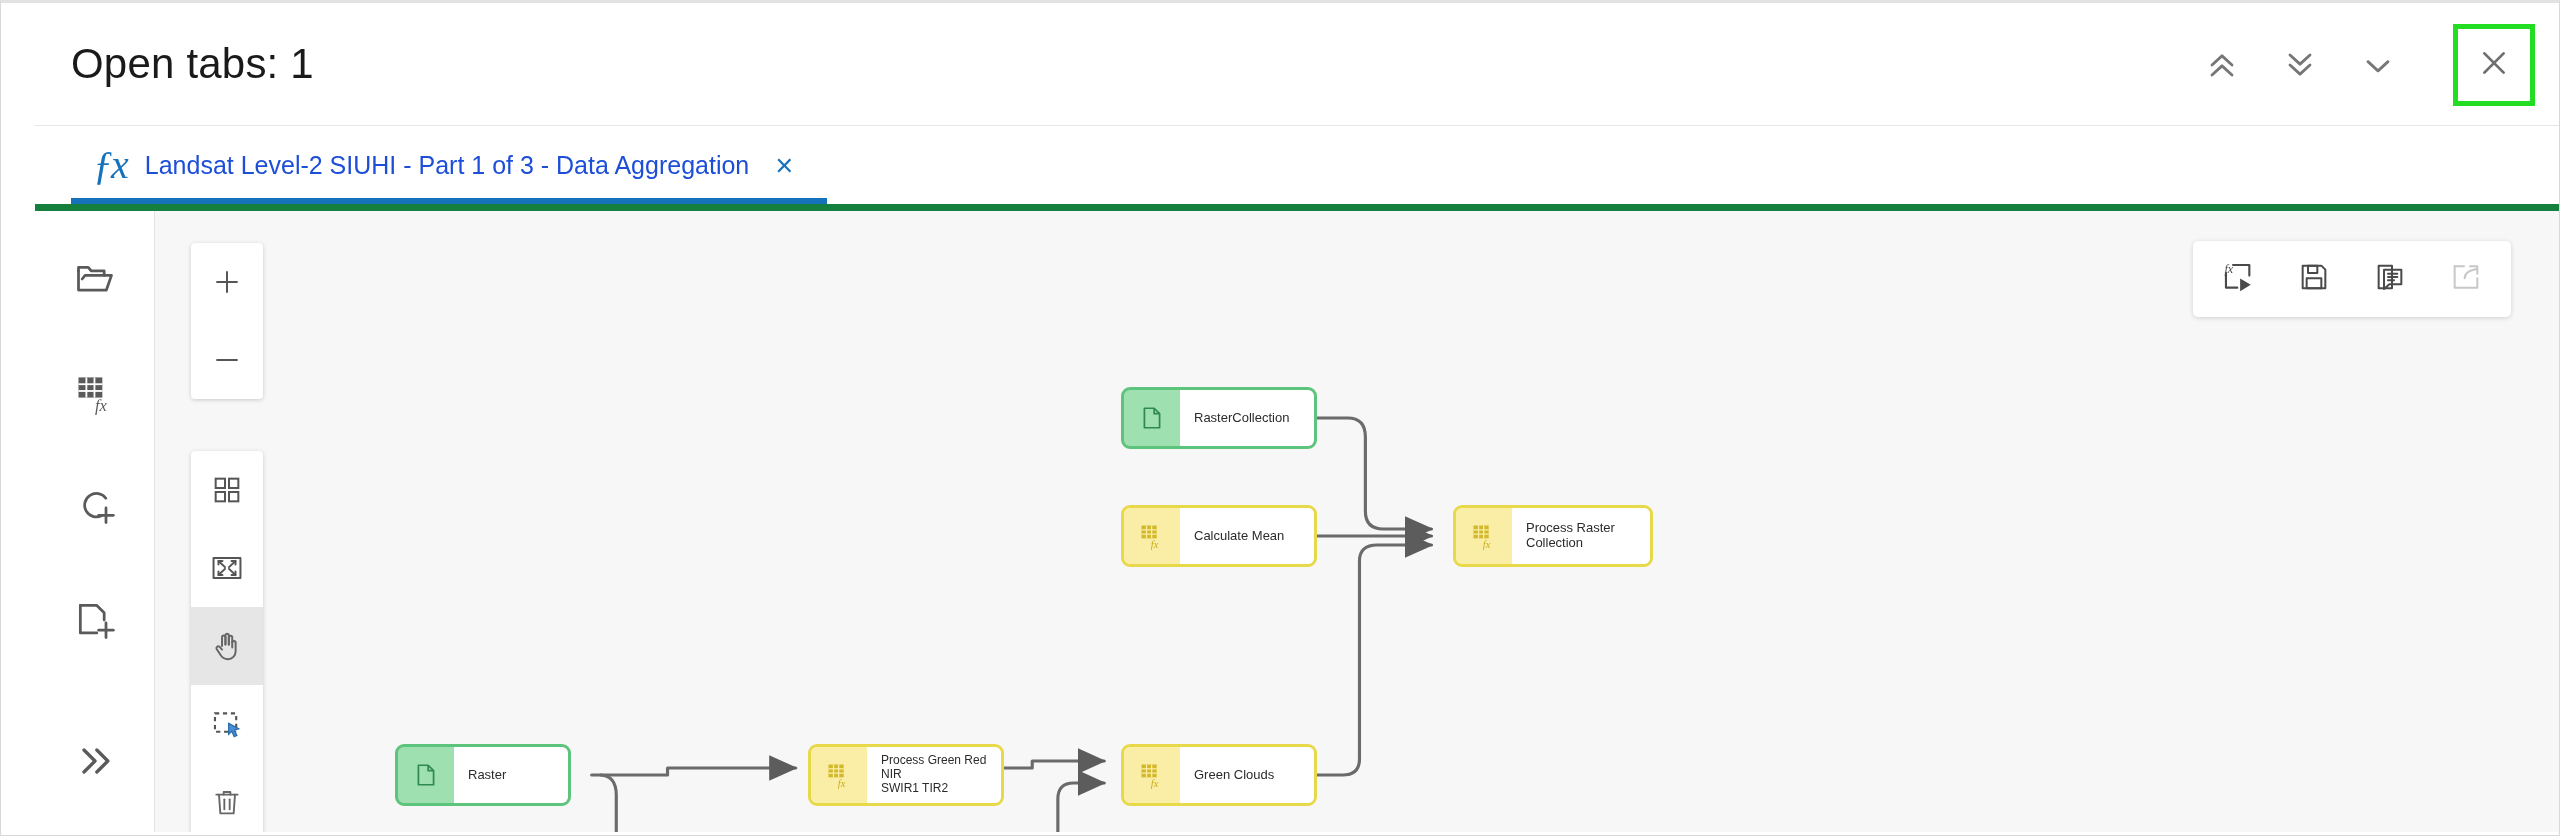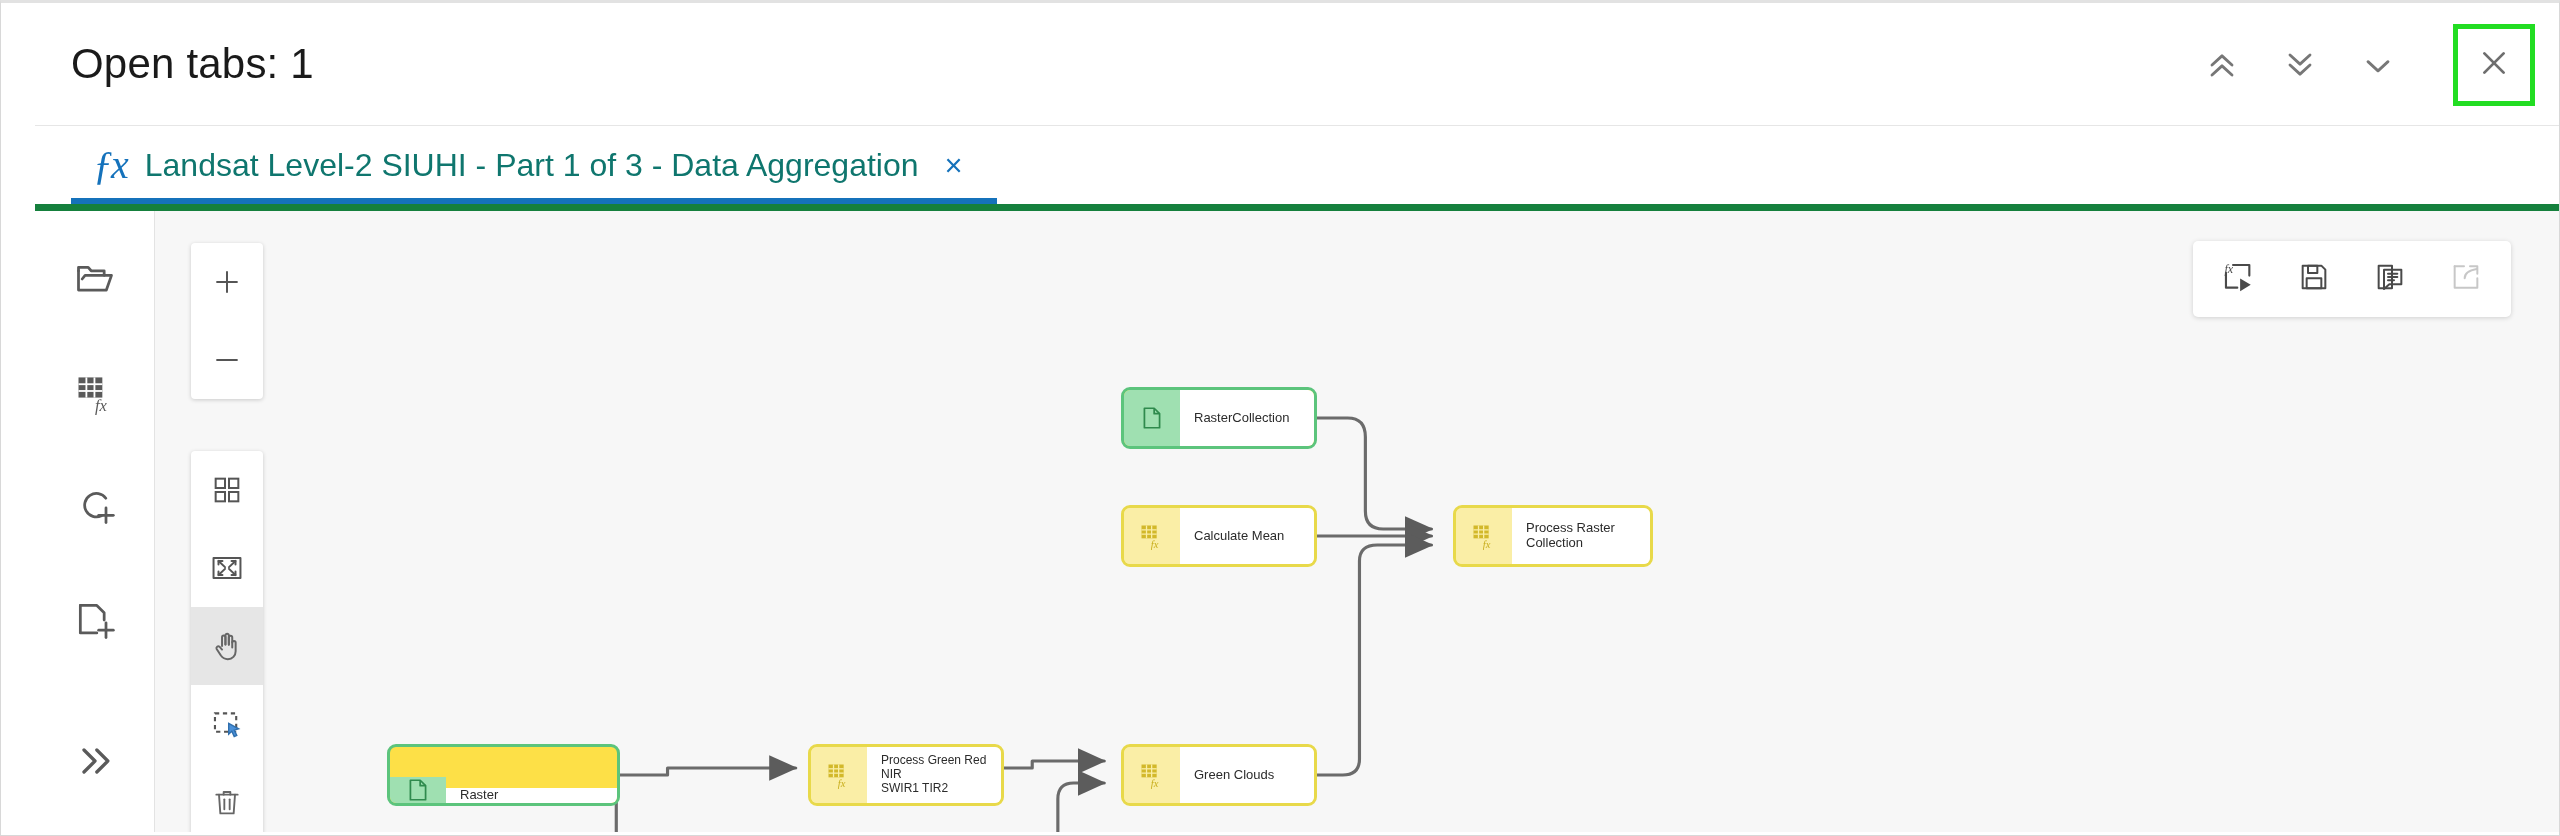--- a/index.html
+++ b/index.html
@@ -83,22 +83,22 @@
   }
   #tab-fx-icon {
     font-family: "Liberation Serif", serif;
     font-style: italic;
     font-size: 40px;
     color: #1572bb;
     line-height: 1;
     letter-spacing: -2px;
   }
   #tab-label {
-    font-size: 32px;
-    color: #0f766e;
+    font-size: 25px;
+    color: #1d4ed8;
     white-space: nowrap;
   }
   #tab-close {
     font-size: 31px;
     color: #1572bb;
     line-height: 1;
     padding: 6px 8px;
     cursor: pointer;
   }
 
@@ -207,21 +207,21 @@
     flex: 1 1 auto;
     background: #ffffff;
     display: flex; align-items: center;
     padding: 0 10px 0 14px;
     font-size: 13px;
     color: #2b2b2b;
     line-height: 1.15;
     white-space: pre-line;
   }
   .node.green {
-    background: #fde047;
+    background: #a3a3a3;
     border: 3px solid #5cc47c;
   }
   .node.green .nd-icon { background: #9fe0b1; }
   .node.yellow {
     background: #faeea6;
     border: 3px solid #e8d94a;
   }
   .node.yellow .nd-icon { background: #faeea6; }
 </style>
 </head>
@@ -408,21 +408,21 @@
                 <line x1="3" y1="10.4" x2="16" y2="10.4"></line>
                 <line x1="7.3" y1="3" x2="7.3" y2="14"></line>
                 <line x1="11.7" y1="3" x2="11.7" y2="14"></line>
               </g>
               <text x="11" y="22" font-family="Liberation Serif, serif" font-style="italic" font-size="9" fill="#c9af1f">fx</text>
             </svg>
           </div>
           <div class="nd-label">Process Raster Collection</div>
         </div>
 
-        <div class="node green" style="left:232px; top:533px; width:233px;align-items:flex-end;">
+        <div class="node green" style="left:240px; top:533px; width:176px;">
           <div class="nd-icon">
             <svg width="26" height="26" viewBox="0 0 24 24" fill="none" stroke="#2f8a4d" stroke-width="1.6" stroke-linejoin="round">
               <path d="M5 3h9l5 5v13H5z"></path>
               <path d="M14 3v5h5"></path>
             </svg>
           </div>
           <div class="nd-label">Raster</div>
         </div>
 
         <div class="node yellow" style="left:653px; top:533px; width:196px;">

